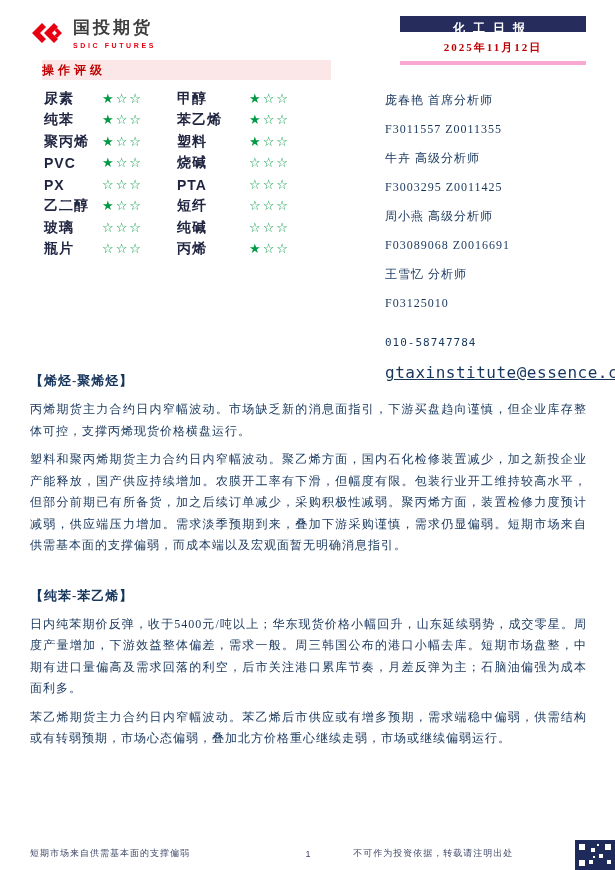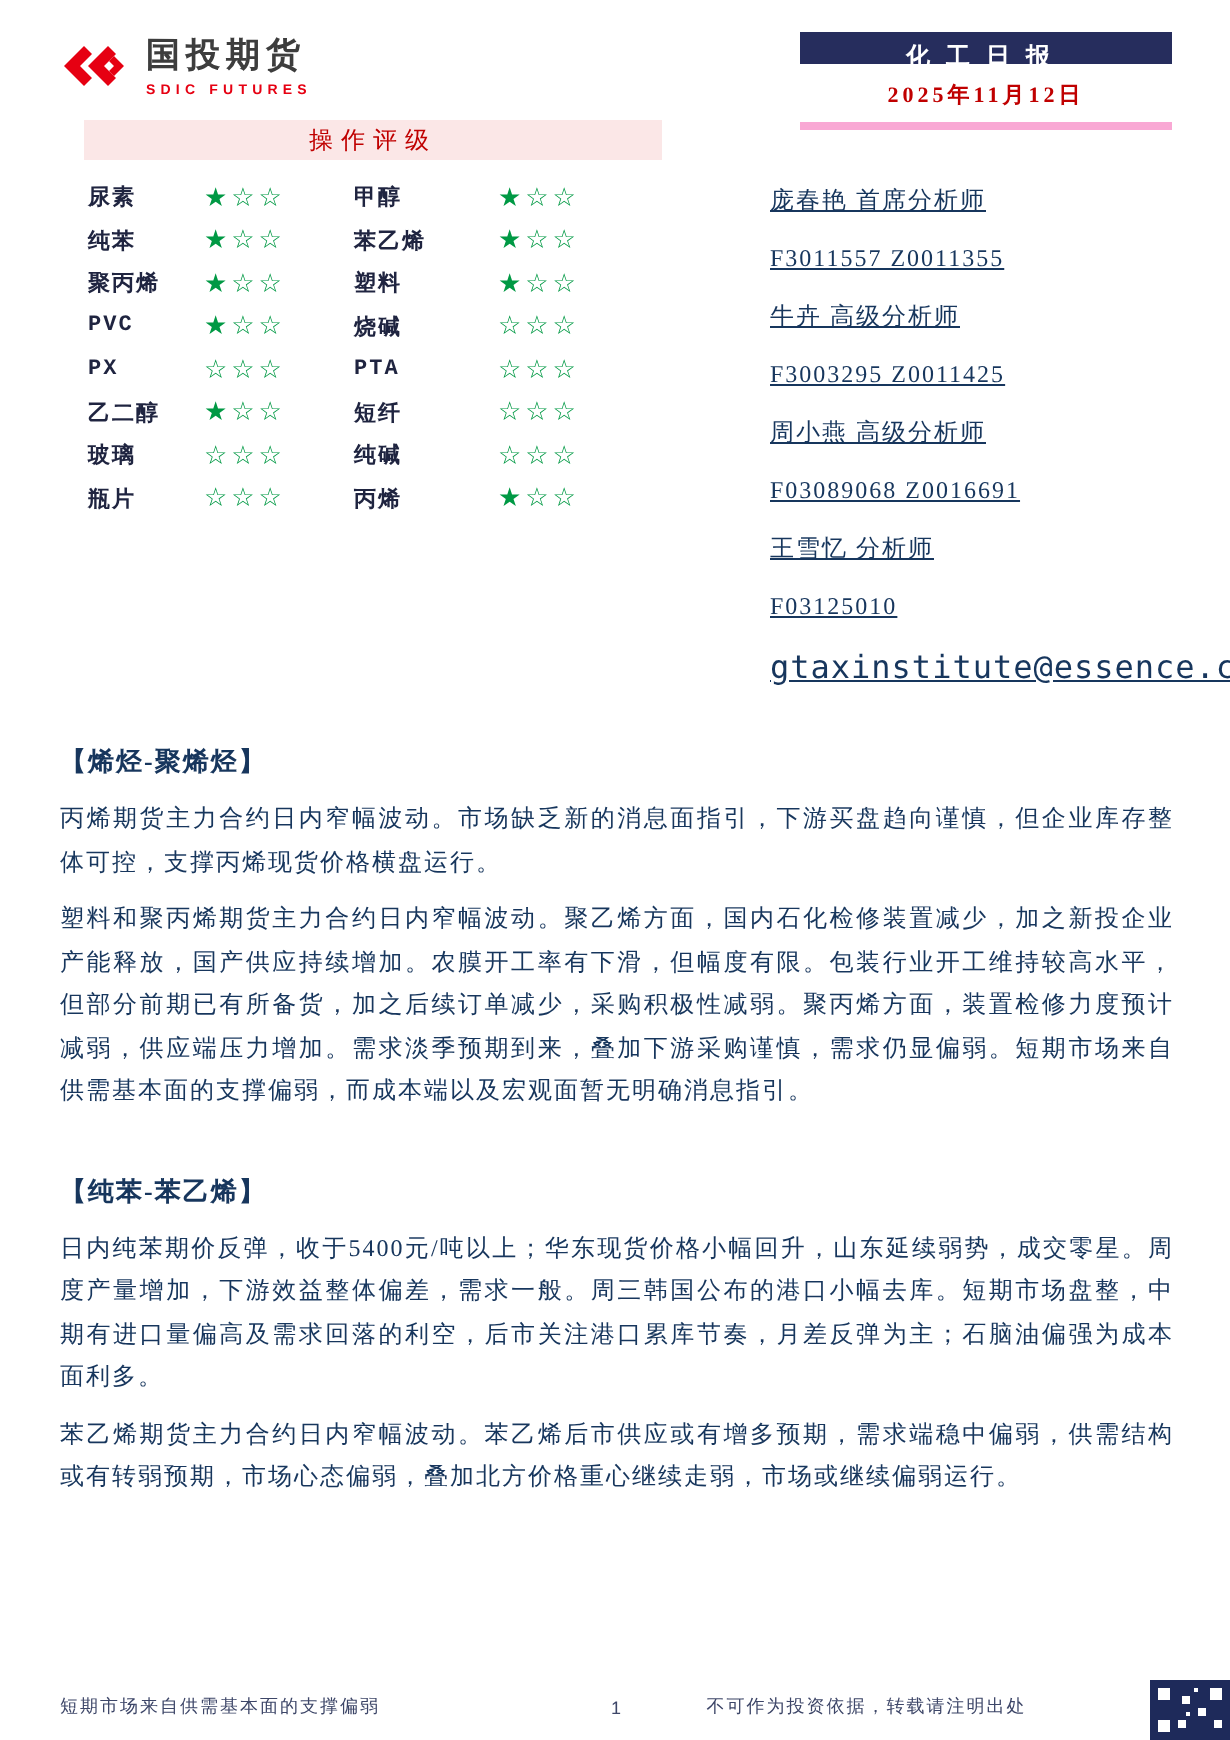--- a/index.html
+++ b/index.html
@@ -25,42 +25,42 @@
   }
   .title-date {
     color:#c00000; font-weight:bold; font-size:11px; letter-spacing:2px;
     text-align:center; padding:8px 0 6px 0;
     border-bottom:4px solid #f9a8d4;
   }
 
   
   .ratings { position:absolute; left:42px; top:60px; width:289px; }
   .ratings-header {
-    background:#fbe7e7; color:#c00000; font-weight:normal; font-size:12px;
-    letter-spacing:4px; text-align:center; height:20px; line-height:20px;
+    background:#fbe7e7; color:#c00000; font-weight:bold; font-size:12px;
+    letter-spacing:4px; text-align:left; height:20px; line-height:20px;
     font-family:"Liberation Sans","DejaVu Sans",sans-serif;
   }
   .ratings-rows { padding-top:8px; }
   .rating-row {
     display:grid; grid-template-columns:58px 75px 72px 1fr;
     align-items:center; height:21.5px;
     padding-left:2px;
   }
   .commodity {
-    font-family:Liberation Mono, monospace;
-    font-weight:bold; font-size:11px; color:#1f2440; letter-spacing:1px;
+    font-family:Liberation Sans, sans-serif;
+    font-weight:bold; font-size:14px; color:#1f2440; letter-spacing:1px;
   }
   .stars { color:#009944; font-size:13px; letter-spacing:2px; }
 
   
   .analysts {
     position:absolute; left:385px; top:92px; width:205px;
     color:#17365d; font-size:12px; letter-spacing:1px;
   }
-  .a-line { line-height:17px; margin-bottom:12px;text-decoration:underline; }
+  .a-line { line-height:17px; margin-bottom:12px; }
   .contact-phone {
     font-family:"DejaVu Sans Mono","Liberation Mono",monospace;
     font-size:11px; color:#17365d; letter-spacing:1px;
     margin-top:24px; margin-bottom:14px;
   }
   .contact-email {
     font-family:"DejaVu Sans Mono","Liberation Mono",monospace;
     font-size:16px; color:#17365d; text-decoration:underline; letter-spacing:0.5px;
   }
 
@@ -172,20 +172,21 @@
     <div>
         <div class="a-line">庞春艳  首席分析师</div>
         <div class="a-line">F3011557 Z0011355</div>
         <div class="a-line">牛卉  高级分析师</div>
         <div class="a-line">F3003295 Z0011425</div>
         <div class="a-line">周小燕  高级分析师</div>
         <div class="a-line">F03089068 Z0016691</div>
         <div class="a-line">王雪忆  分析师</div>
         <div class="a-line">F03125010</div>
       </div>
+    <div class="contact-phone">010-58747784</div>
     <div class="contact-email">gtaxinstitute@essence.com.cn</div>
   </div>
 
   <div class="report-body">
       <div class="section">
         <div class="section-title">【烯烃-聚烯烃】</div>
         <p class="body-para">丙烯期货主力合约日内窄幅波动。市场缺乏新的消息面指引，下游买盘趋向谨慎，但企业库存整体可控，支撑丙烯现货价格横盘运行。</p>
         <p class="body-para">塑料和聚丙烯期货主力合约日内窄幅波动。聚乙烯方面，国内石化检修装置减少，加之新投企业产能释放，国产供应持续增加。农膜开工率有下滑，但幅度有限。包装行业开工维持较高水平，但部分前期已有所备货，加之后续订单减少，采购积极性减弱。聚丙烯方面，装置检修力度预计减弱，供应端压力增加。需求淡季预期到来，叠加下游采购谨慎，需求仍显偏弱。短期市场来自供需基本面的支撑偏弱，而成本端以及宏观面暂无明确消息指引。</p>
       </div>
       <div class="section">

